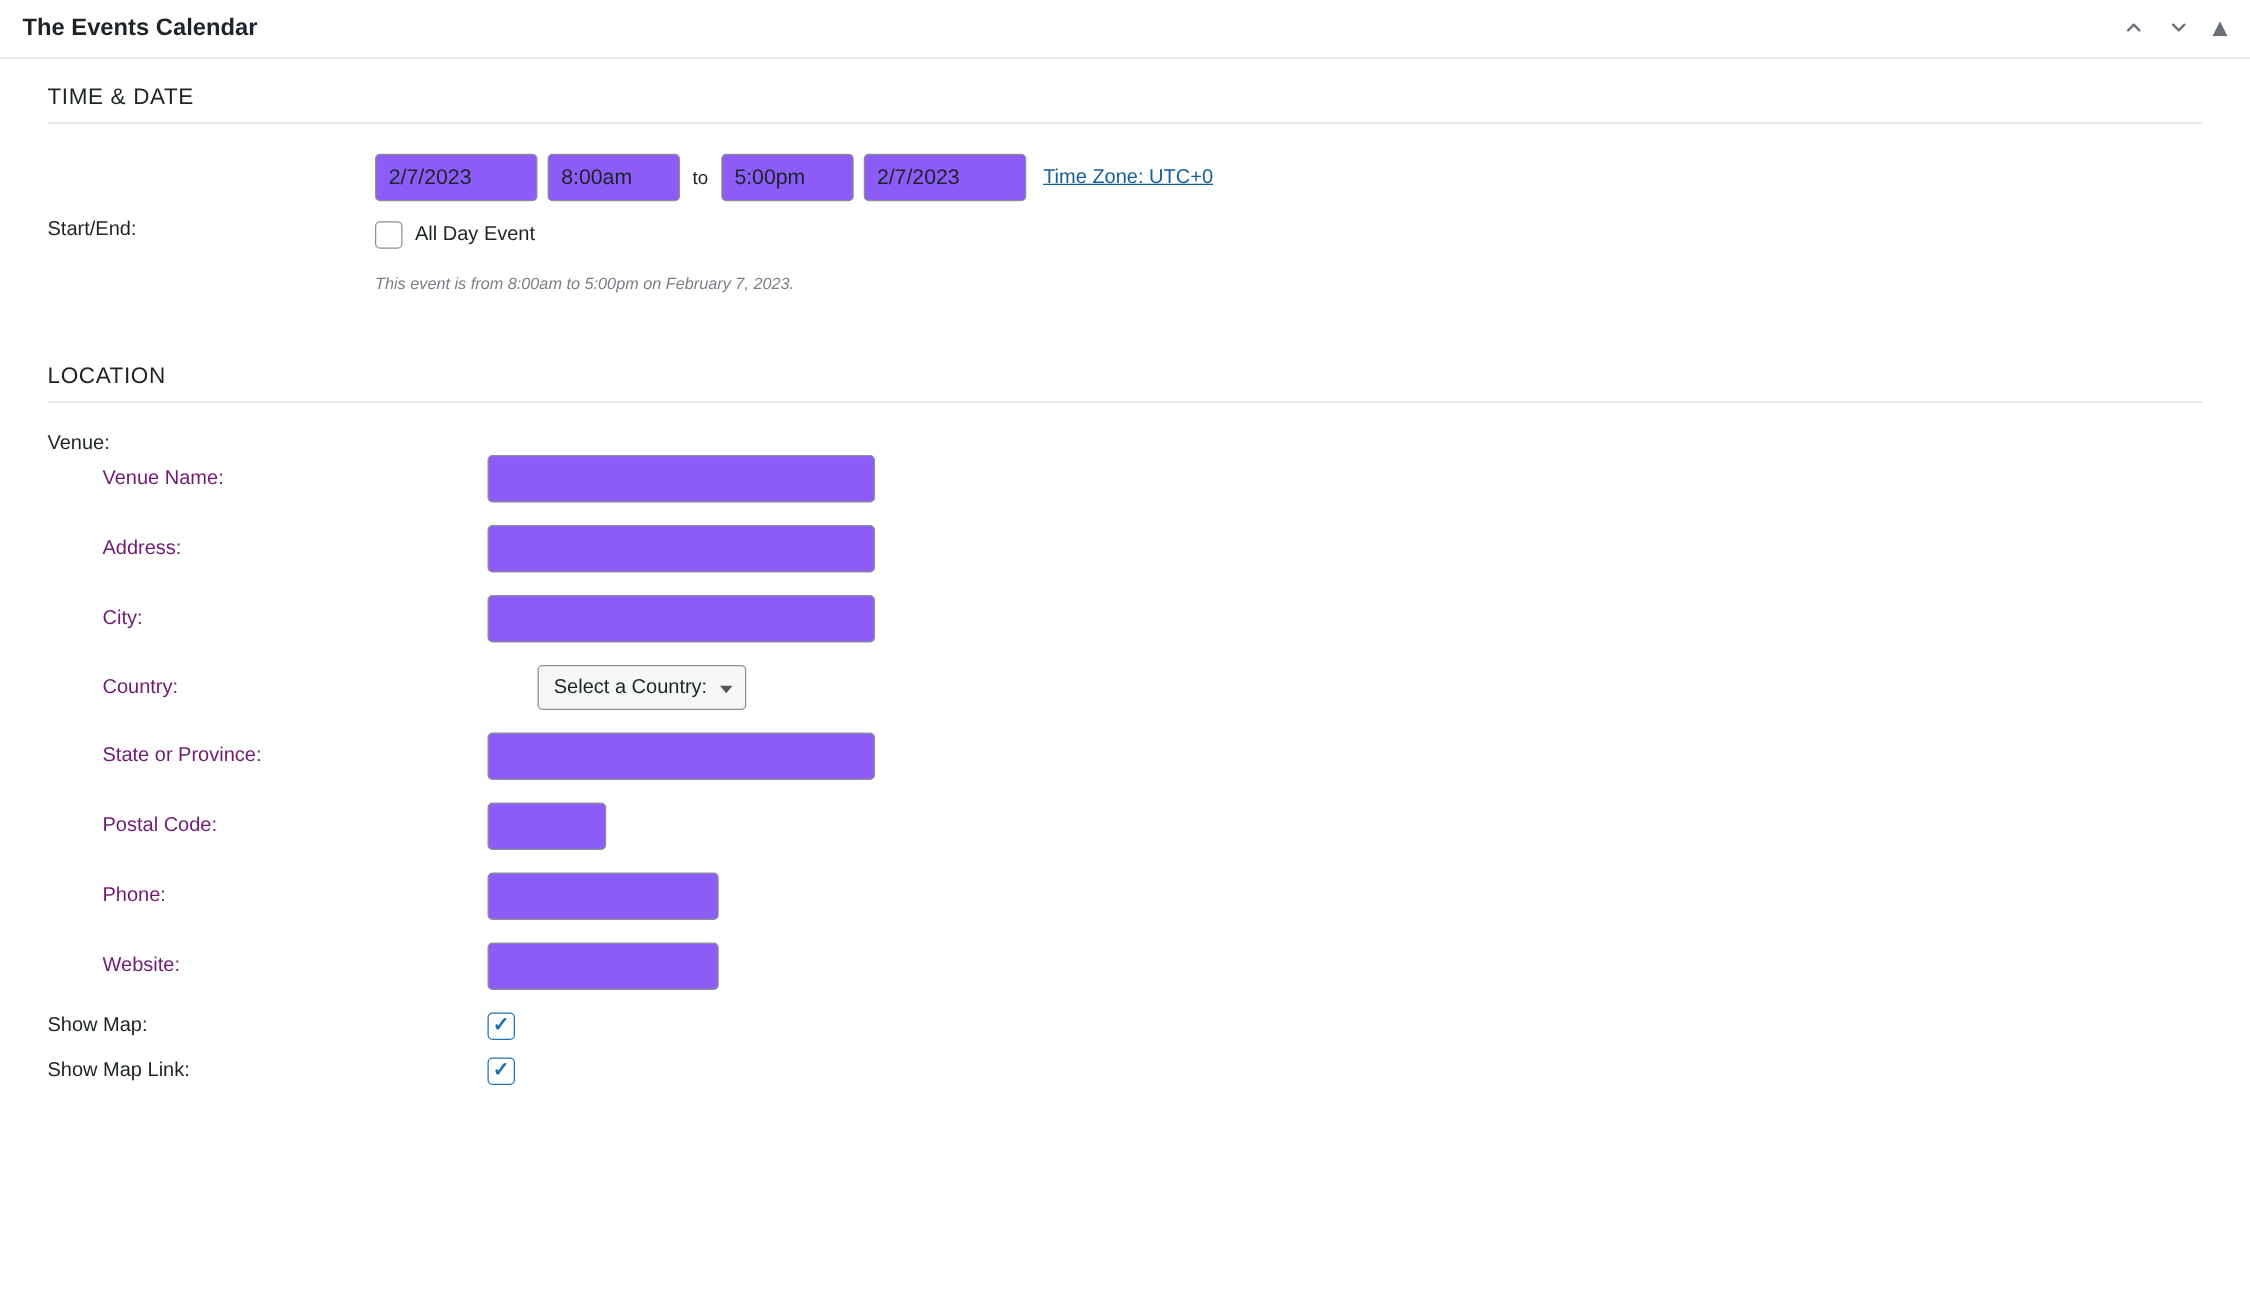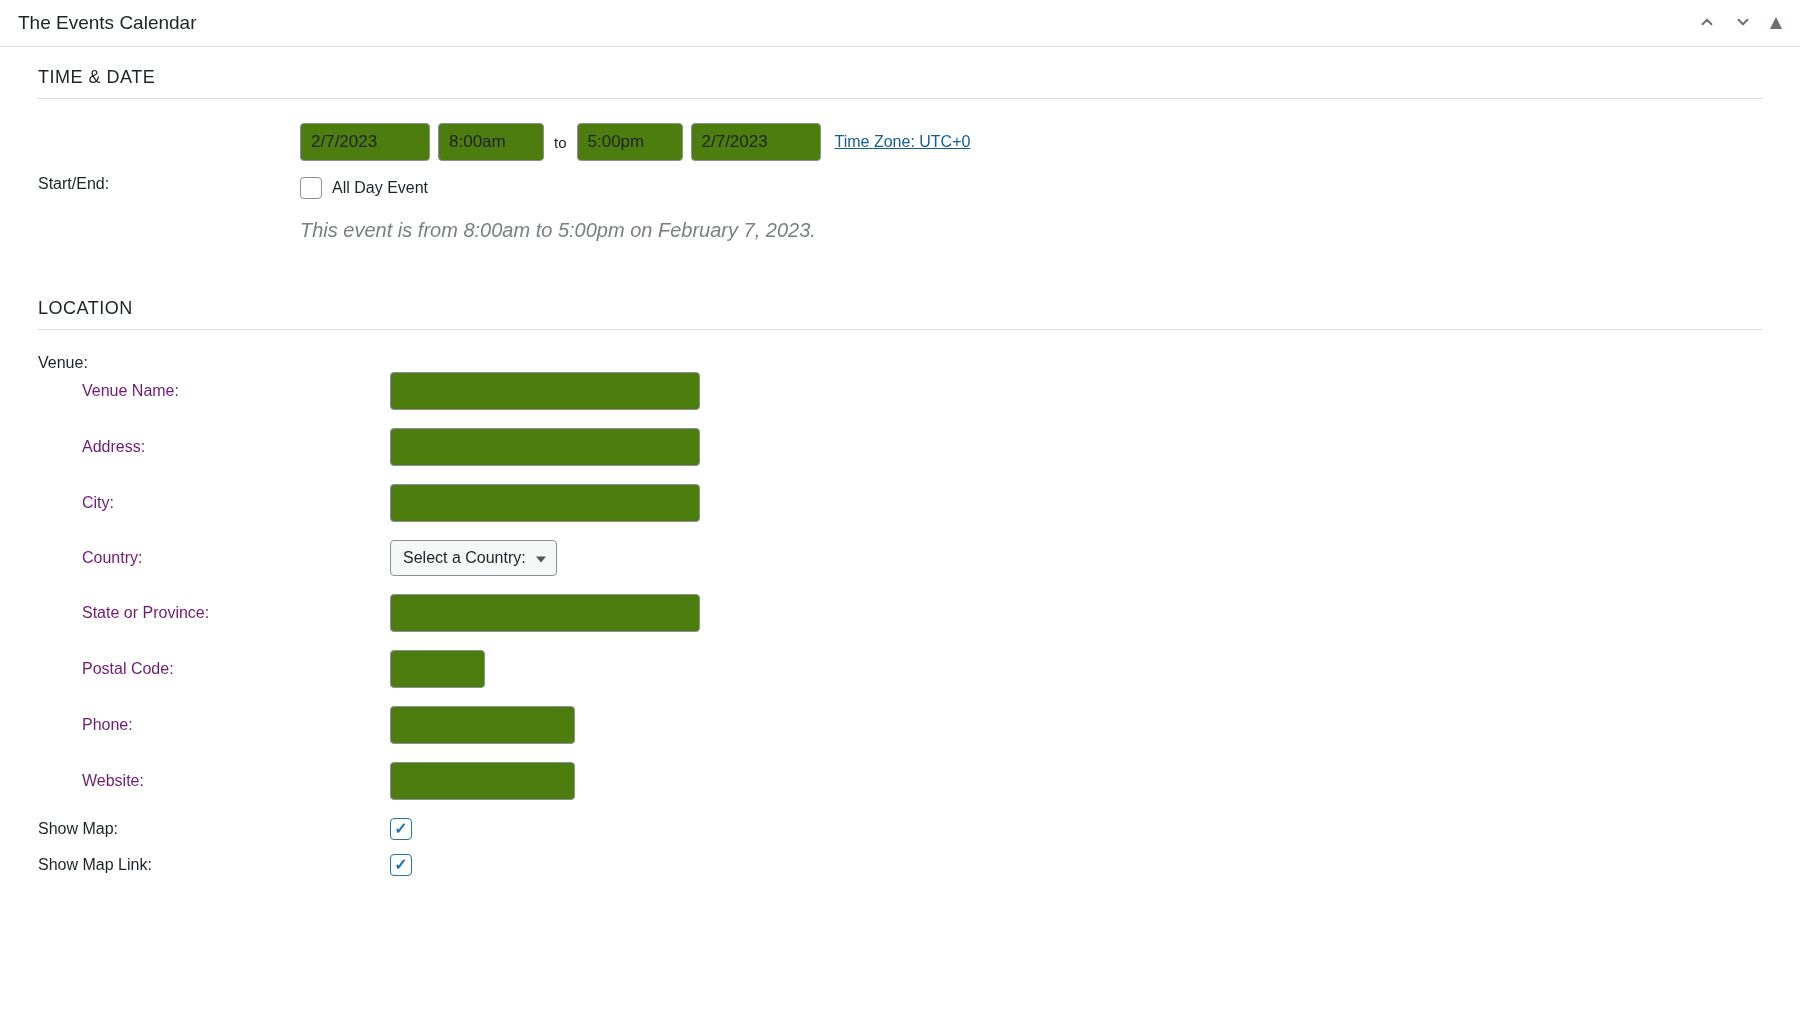--- a/index.html
+++ b/index.html
@@ -15,21 +15,21 @@
   }
   .panel-header {
     display: flex;
     align-items: center;
     justify-content: space-between;
     padding: 12px 18px;
     border-bottom: 1px solid #dcdcde;
   }
   .panel-title {
     font-size: 19px;
-    font-weight: 400;
+    font-weight: 700;
     color: #1d2327;
   }
   .panel-controls {
     display: flex;
     align-items: center;
     gap: 18px;
     color: #6a6f76;
   }
   .panel-controls span {
     cursor: pointer;
@@ -70,21 +70,21 @@
     align-items: center;
     gap: 8px;
     flex-wrap: wrap;
   }
   .text-input {
     border: 1px solid #8c8f94;
     border-radius: 4px;
     padding: 6px 10px;
     font-size: 17px;
     color: #1d2327;
-    background: #4d7c0f;
+    background: #8b5cf6;
     height: 38px;
   }
   .date-input { width: 130px; }
   .time-input { width: 106px; }
   .to-text {
     font-size: 15px;
     color: #1d2327;
     margin: 0 2px;
   }
   .link-text {
@@ -122,21 +122,21 @@
     font-weight: 700;
     line-height: 1;
   }
   .checkbox-label {
     font-size: 16px;
     color: #1d2327;
   }
   .hint-text {
     font-style: italic;
     color: #7a7e83;
-    font-size: 20px;
+    font-size: 13px;
     margin-top: 20px;
   }
   .section-gap {
     height: 40px;
   }
   .venue-label-row {
     font-size: 16px;
     color: #1d2327;
   }
   .venue-fields {
@@ -161,20 +161,21 @@
     border-radius: 4px;
     background: #f6f7f7;
     padding: 6px 30px 6px 12px;
     font-size: 16px;
     color: #1d2327;
     height: 36px;
     position: relative;
     display: inline-flex;
     align-items: center;
     cursor: pointer;
+    margin-left: 40px;
   }
   .country-select::after {
     content: "";
     position: absolute;
     right: 10px;
     top: 50%;
     transform: translateY(-25%);
     border-left: 5px solid transparent;
     border-right: 5px solid transparent;
     border-top: 6px solid #555;

